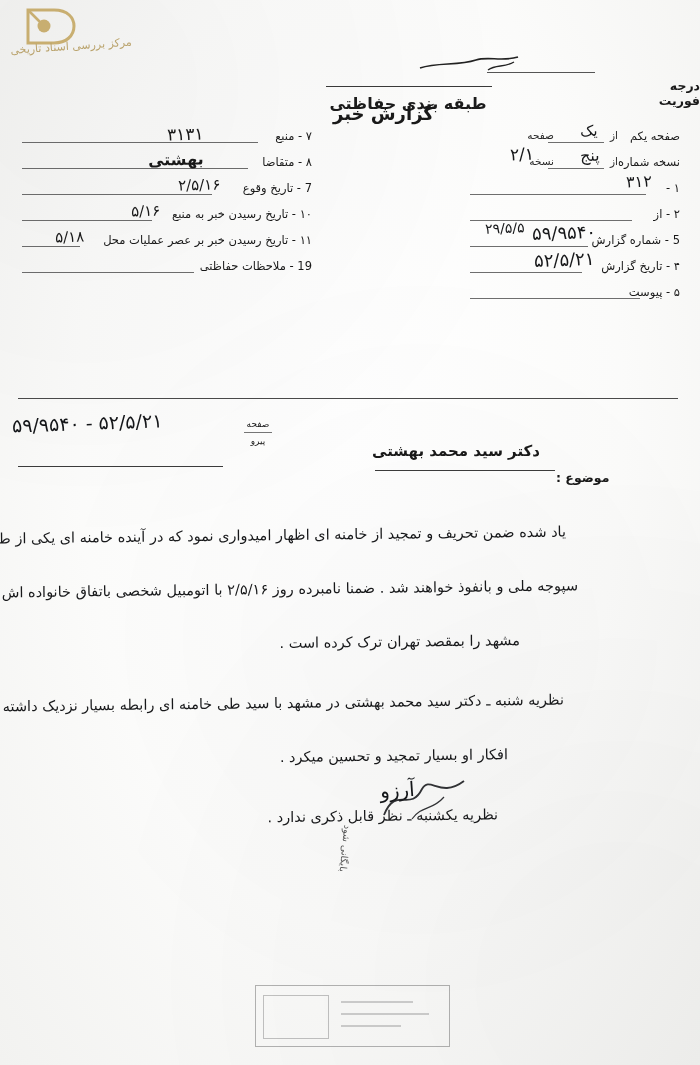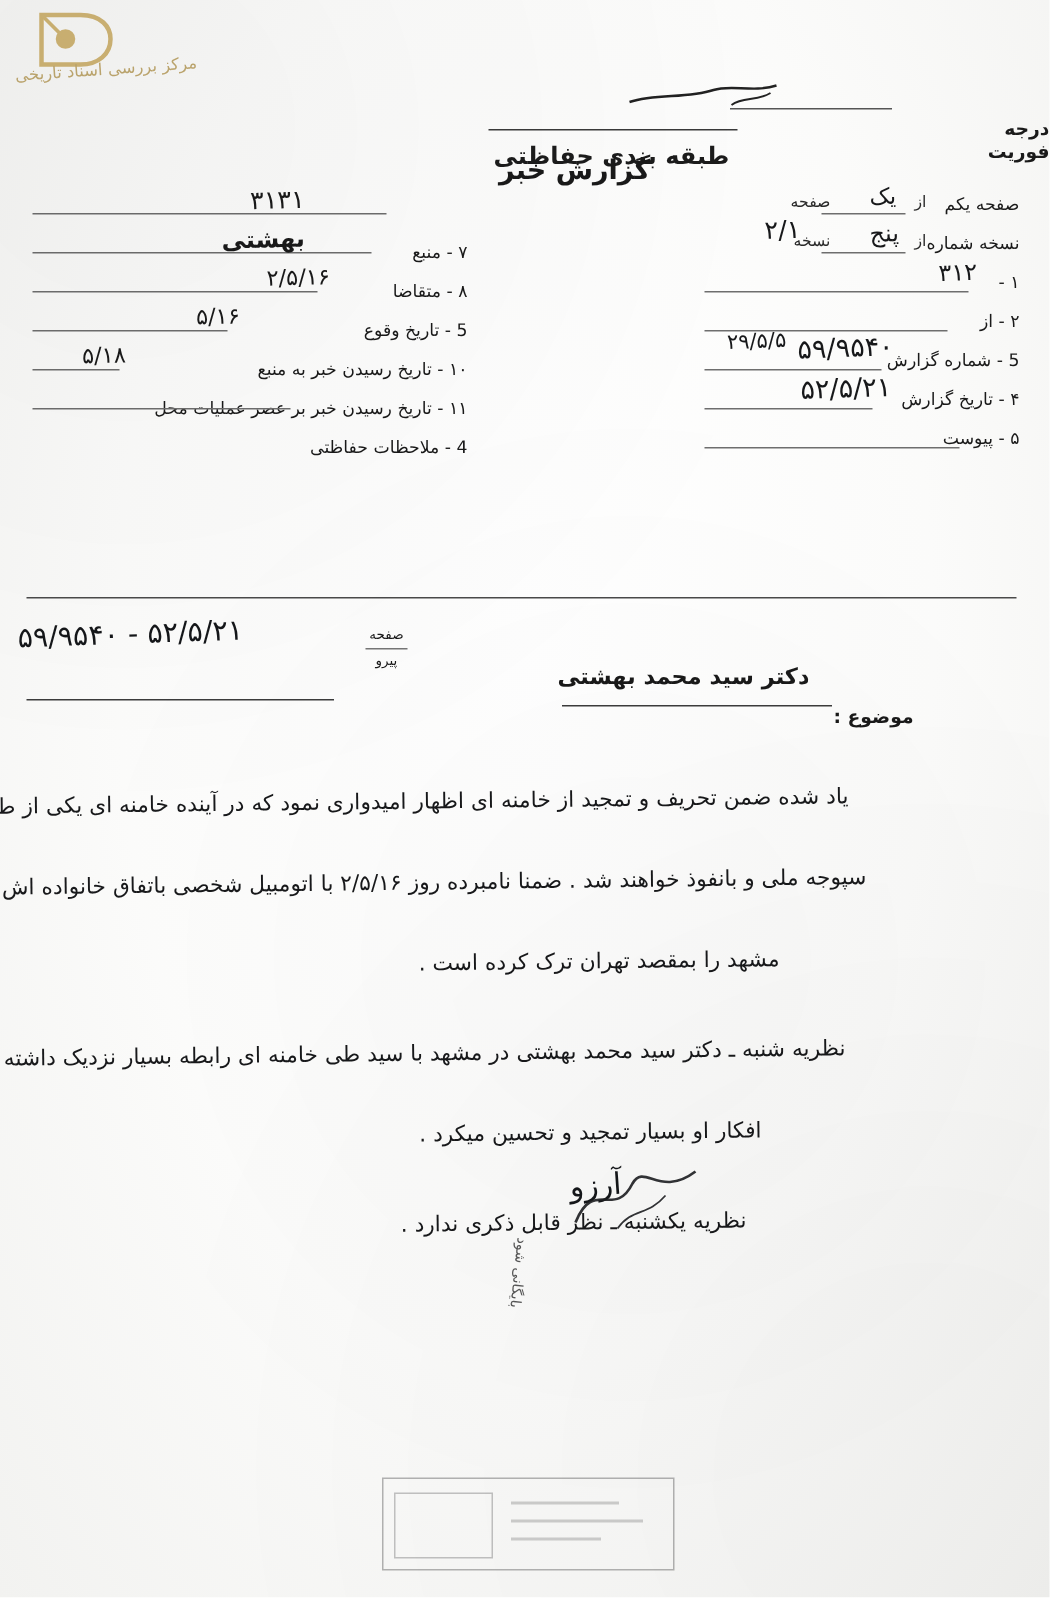--- a/index.html
+++ b/index.html
@@ -177,21 +177,20 @@
   }
   .lb-row {
     position: relative;
     height: 26px;
   }
   .lb-label {
     position: absolute;
     right: 0;
     top: 3px;
     white-space: nowrap;
-    margin-top: 32px;
   }
   .lb-line {
     position: absolute;
     left: 6px;
     top: 16px;
     border-top: 1px solid #6e6e6e;
   }
   .lb-hand {
     position: absolute;
     top: -2px;
@@ -411,39 +410,39 @@
       <div class="lb-hand" style="right:108px; font-size:17px;">۳۱۳۱</div>
     </div>
 
     <div class="lb-row">
       <div class="lb-label">۸ - متقاضا</div>
       <div class="lb-line" style="left:0; width:226px;"></div>
       <div class="lb-hand" style="right:108px; font-size:16px; font-weight:700;">بهشتی</div>
     </div>
 
     <div class="lb-row">
-      <div class="lb-label">5 - تاریخ وقوع</div>
+      <div class="lb-label">7 - تاریخ وقوع</div>
       <div class="lb-line" style="left:0; width:190px;"></div>
       <div class="lb-hand" style="right:92px; font-size:15px;">۲/۵/۱۶</div>
     </div>
 
     <div class="lb-row">
       <div class="lb-label">۱۰ - تاریخ رسیدن خبر به منبع</div>
       <div class="lb-line" style="left:0; width:130px;"></div>
       <div class="lb-hand" style="right:152px; font-size:15px;">۵/۱۶</div>
     </div>
 
     <div class="lb-row">
       <div class="lb-label">۱۱ - تاریخ رسیدن خبر بر عصر عملیات محل</div>
       <div class="lb-line" style="left:0; width:58px;"></div>
       <div class="lb-hand" style="right:228px; font-size:15px;">۵/۱۸</div>
     </div>
 
     <div class="lb-row">
-      <div class="lb-label">4 - ملاحظات حفاظتی</div>
+      <div class="lb-label">19 - ملاحظات حفاظتی</div>
       <div class="lb-line" style="left:0; width:172px;"></div>
     </div>
   </div>
 
   <div class="subject-rule"></div>
 
   <div class="subject-label">موضوع :</div>
   <div class="subject-value">دکتر سید محمد بهشتی</div>
   <div class="subject-underline"></div>
   <div class="subject-underline2"></div>

